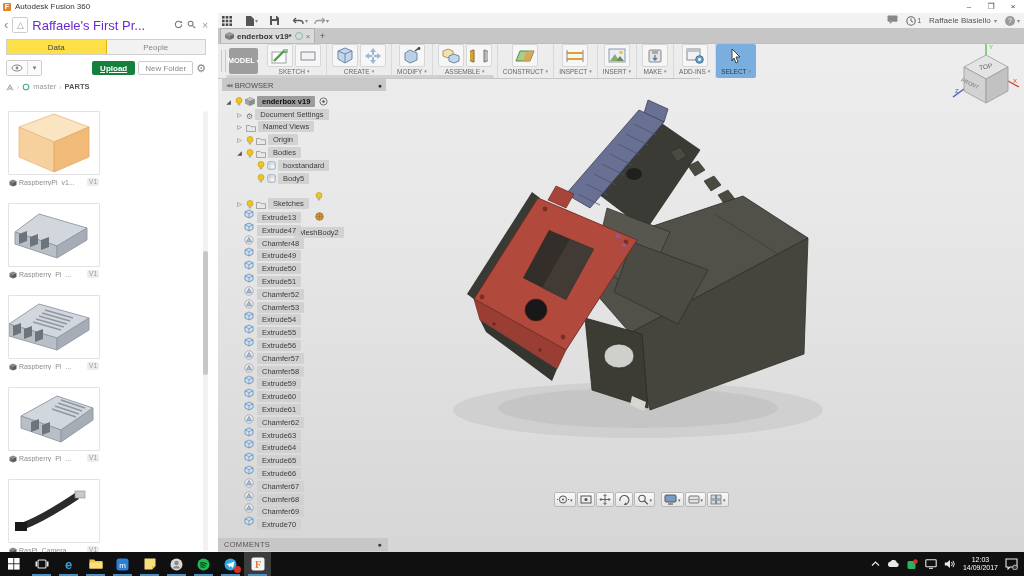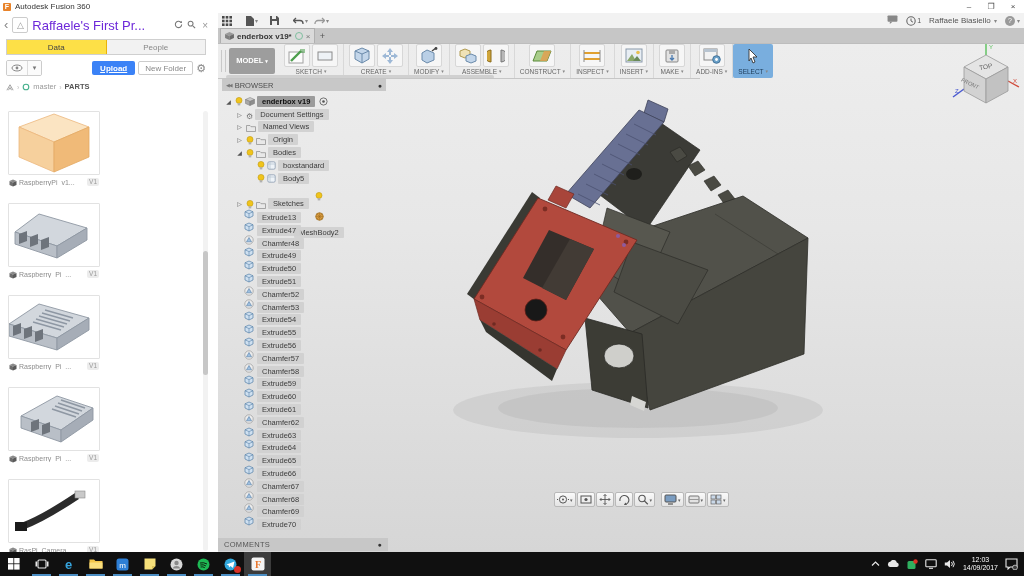--- a/index.html
+++ b/index.html
@@ -68,21 +68,21 @@
   .tabbar{position:absolute;left:0;top:15px;width:806px;height:15px;background:#c6c6c6;
           border-bottom:1px solid #bdbdbd;display:flex;align-items:flex-end}
   .doctab{height:14px;margin-left:2px;background:#dadada;border:1px solid #b0b0b0;border-bottom:none;
           display:flex;align-items:center;gap:3px;padding:0 4px;font-size:8px;color:#333;font-weight:bold}
   .tab-status{width:6px;height:6px;border:1px solid #7fbf9f;border-radius:50%}
   .tab-close{color:#777;font-size:8px;font-weight:normal}
   .newtab{width:14px;height:14px;color:#555;font-size:9px;display:flex;align-items:center;
           justify-content:center}
   .ribbon{position:absolute;left:0;top:30px;width:806px;height:35px;display:flex;align-items:center}
   .grip{width:3px;height:22px;border-left:1px solid #c9c9c9;border-right:1px solid #c9c9c9;margin:0 3px}
-  .model-chip{width:46px;height:26px;background:#9d9d9d;border-radius:2px;color:#fff;font-size:7.5px;
+  .model-chip{width:29px;height:26px;background:#9d9d9d;border-radius:2px;color:#fff;font-size:7.5px;
               display:flex;align-items:center;justify-content:center;gap:2px;font-weight:bold}
   .model-chip .dd{font-size:5px}
   .rgroup{height:33px;display:flex;flex-direction:column;align-items:center;justify-content:flex-start;
           padding:1px 5px 0 5px;border-right:1px solid #d8d8d8}
   .rgroup.hl{background:#79aede;border-radius:2px;border-right:none}
   .ricons{display:flex;gap:2px;height:22px;align-items:center}
   .rtile{width:24px;height:21px;background:#f6f6f6;border:1px solid #d7d7d7;border-radius:2px;
          display:flex;align-items:center;justify-content:center}
   .rgroup.hl .rtile{background:transparent;border-color:transparent}
   .rlabel{font-size:6.5px;color:#666;display:flex;gap:2px;align-items:center;margin-top:1px}
@@ -183,21 +183,21 @@
   <div class="dp-controls">
     <span class="eye-combo">
       <span class="eye-btn">
         <svg width="12" height="8" viewBox="0 0 12 8">
             <ellipse cx="6" cy="4" rx="5" ry="3" fill="none" stroke="#888" stroke-width="1"></ellipse>
             <circle cx="6" cy="4" r="1.4" fill="#888"></circle>
           </svg>
       </span>
       <span class="eye-dd">▾</span>
     </span>
-    <button class="upload-btn" style="border: none; background: #3b82f6; text-decoration: underline;">Upload</button>
+    <button class="upload-btn" style="border: none; background: #15803d; text-decoration: underline;">Upload</button>
     <button class="newfolder-btn">New Folder</button>
     <span class="gear-btn">⚙</span>
   </div>
   <div class="dp-crumb">
     <svg width="8" height="7" viewBox="0 0 10 9">
         <path d="M1 8 L5 1 L9 8 M3 8 L5 4.5 L7 8" fill="none" stroke="#888" stroke-width="1"></path>
       </svg>
     <span class="crumb-sep">›</span>
     <svg width="8" height="8" viewBox="0 0 10 10">
         <circle cx="5" cy="5" r="3.5" fill="none" stroke="#45b08c" stroke-width="1.4"></circle>

